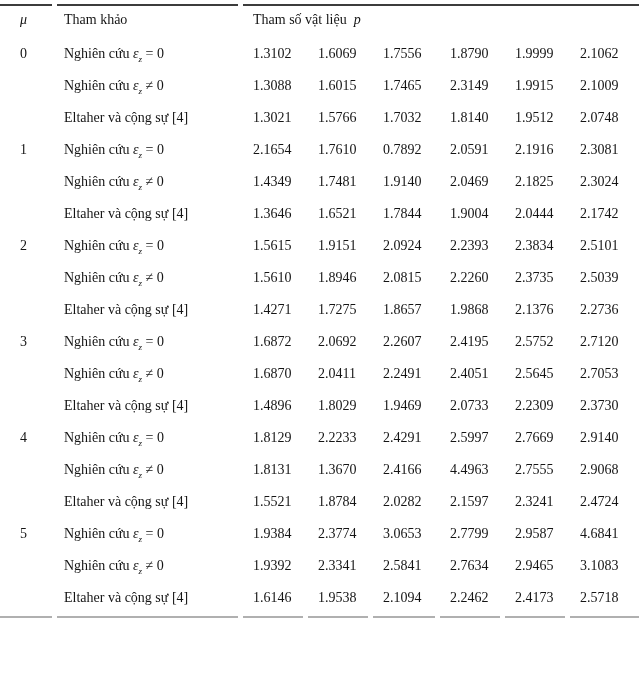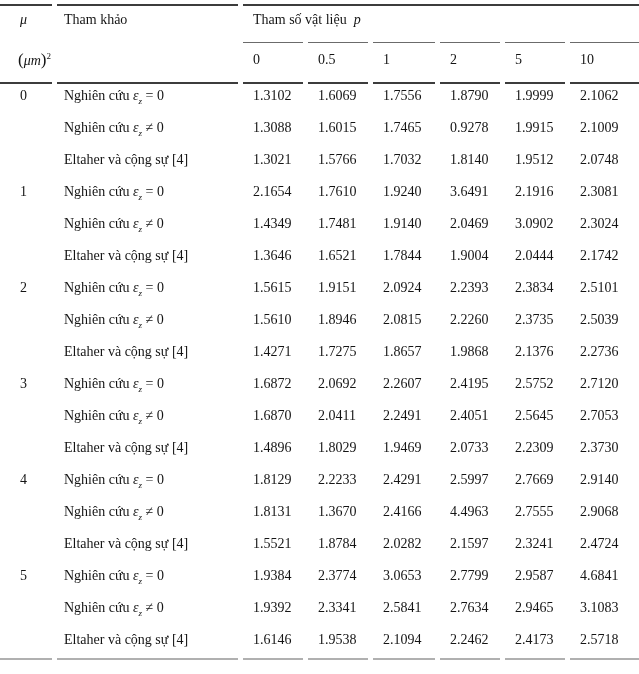--- a/index.html
+++ b/index.html
@@ -84,80 +84,70 @@
       <col style="width:60px">
       <col style="width:60px">
       <col style="width:69px">
     </colgroup>
     <thead>
       <tr class="rowA">
         <td class="c-mu"><span class="math">μ</span></td>
         <td class="c-ref">Tham khảo</td>
         <td class="c-param" colspan="6"><span>Tham số vật liệu</span><span class="math param-sym">p</span></td>
       </tr>
-      <tr class="rowB">
-        <td class="c-mu" style="padding-left:18px"><span class="paren">(</span><span class="math">μm</span><span class="paren">)</span><sup class="exp">2</sup></td>
-        <td class="c-ref"></td>
-        <td class="c-num pcol">0</td>
-        <td class="c-num pcol">0.5</td>
-        <td class="c-num pcol">1</td>
-        <td class="c-num pcol">2</td>
-        <td class="c-num pcol">5</td>
-        <td class="c-num pcol">10</td>
-      </tr>
     </thead>
     <tbody>
         <tr>
           <td class="c-mu">0</td>
           <td class="c-ref"><span>Nghiên cứu </span><span class="math">ε</span><sub>z</sub><span> = 0</span></td>
           <td class="c-num">1.3102</td>
           <td class="c-num">1.6069</td>
           <td class="c-num">1.7556</td>
           <td class="c-num">1.8790</td>
           <td class="c-num">1.9999</td>
           <td class="c-num">2.1062</td>
         </tr>
         <tr>
           <td class="c-mu"></td>
           <td class="c-ref"><span>Nghiên cứu </span><span class="math">ε</span><sub>z</sub><span> ≠ 0</span></td>
           <td class="c-num">1.3088</td>
           <td class="c-num">1.6015</td>
           <td class="c-num">1.7465</td>
-          <td class="c-num">0.9278</td>
+          <td class="c-num">2.3149</td>
           <td class="c-num">1.9915</td>
           <td class="c-num">2.1009</td>
         </tr>
         <tr>
           <td class="c-mu"></td>
           <td class="c-ref">Eltaher và cộng sự [4]</td>
           <td class="c-num">1.3021</td>
           <td class="c-num">1.5766</td>
           <td class="c-num">1.7032</td>
           <td class="c-num">1.8140</td>
           <td class="c-num">1.9512</td>
           <td class="c-num">2.0748</td>
         </tr>
         <tr>
           <td class="c-mu">1</td>
           <td class="c-ref"><span>Nghiên cứu </span><span class="math">ε</span><sub>z</sub><span> = 0</span></td>
           <td class="c-num">2.1654</td>
           <td class="c-num">1.7610</td>
-          <td class="c-num">1.9240</td>
-          <td class="c-num">3.6491</td>
+          <td class="c-num">0.7892</td>
+          <td class="c-num">2.0591</td>
           <td class="c-num">2.1916</td>
           <td class="c-num">2.3081</td>
         </tr>
         <tr>
           <td class="c-mu"></td>
           <td class="c-ref"><span>Nghiên cứu </span><span class="math">ε</span><sub>z</sub><span> ≠ 0</span></td>
           <td class="c-num">1.4349</td>
           <td class="c-num">1.7481</td>
           <td class="c-num">1.9140</td>
           <td class="c-num">2.0469</td>
-          <td class="c-num">3.0902</td>
+          <td class="c-num">2.1825</td>
           <td class="c-num">2.3024</td>
         </tr>
         <tr>
           <td class="c-mu"></td>
           <td class="c-ref">Eltaher và cộng sự [4]</td>
           <td class="c-num">1.3646</td>
           <td class="c-num">1.6521</td>
           <td class="c-num">1.7844</td>
           <td class="c-num">1.9004</td>
           <td class="c-num">2.0444</td>

